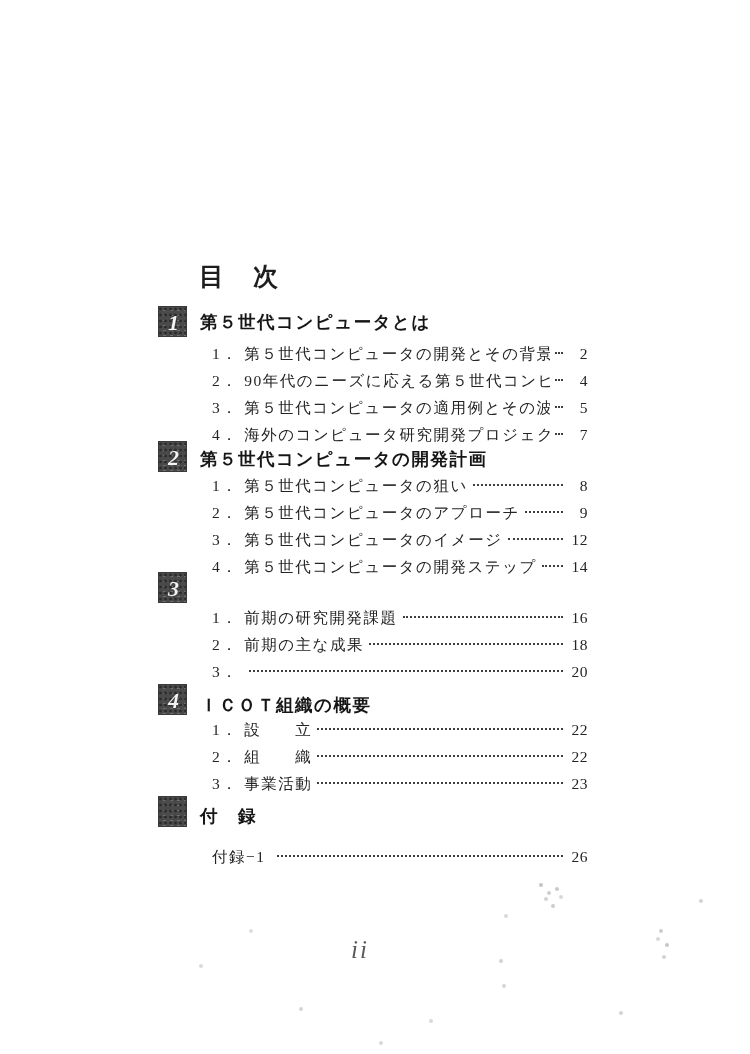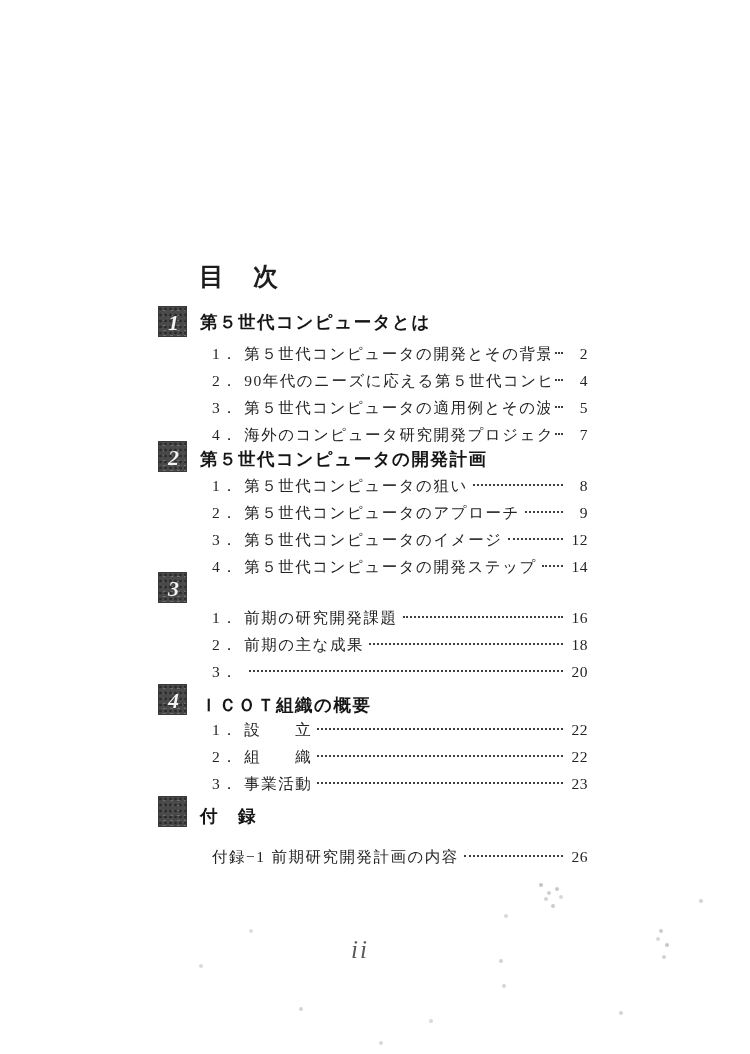--- a/index.html
+++ b/index.html
@@ -223,21 +223,20 @@
     <span class="ipage">23</span>
   </div>
 
   <div class="sec-icon" style="top:796px">
     <span class="glyph"></span>
   </div>
   <div class="sec-heading" style="top:804px">付　録</div>
 
   <div class="toc-item" style="top:847px">
     <span class="inum">付録−1</span>
-    <span class="ititle">前期研究開発計画の内容</span>
     <span class="leader"></span>
     <span class="ipage">26</span>
   </div>
 
   <div class="folio">ii</div>
 
   <div class="scan-noise"></div>
 
 </div>
 

